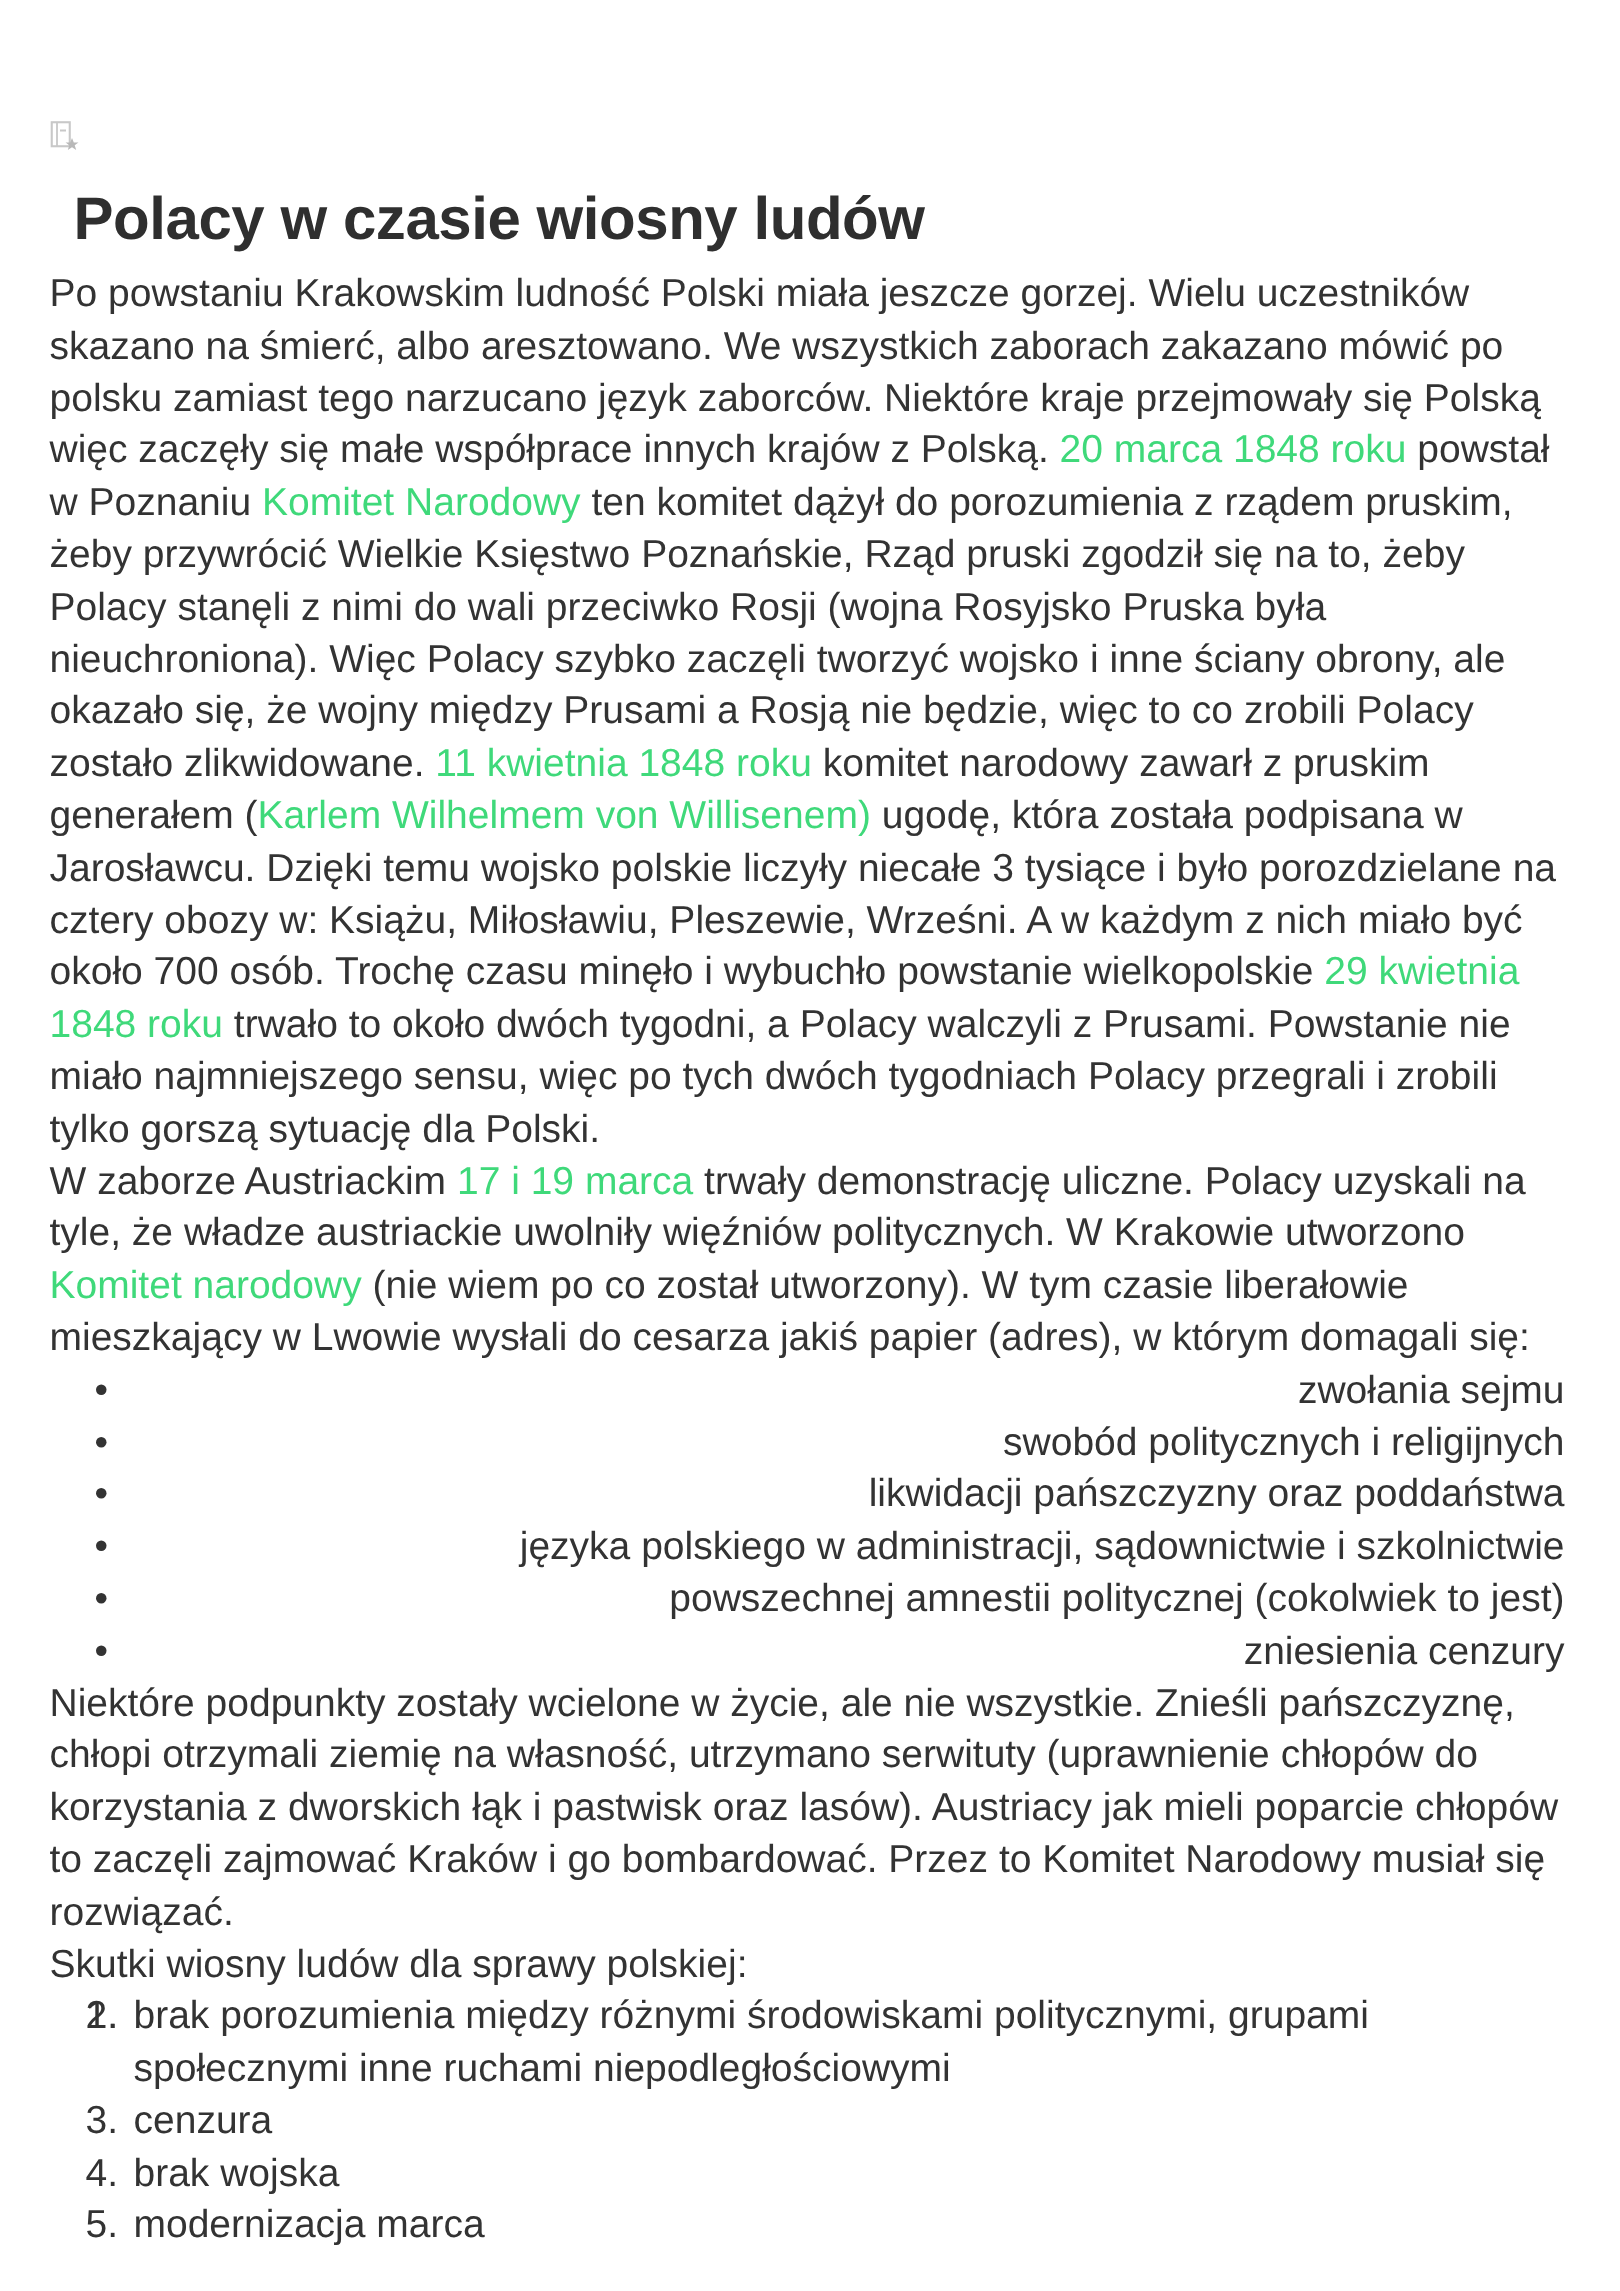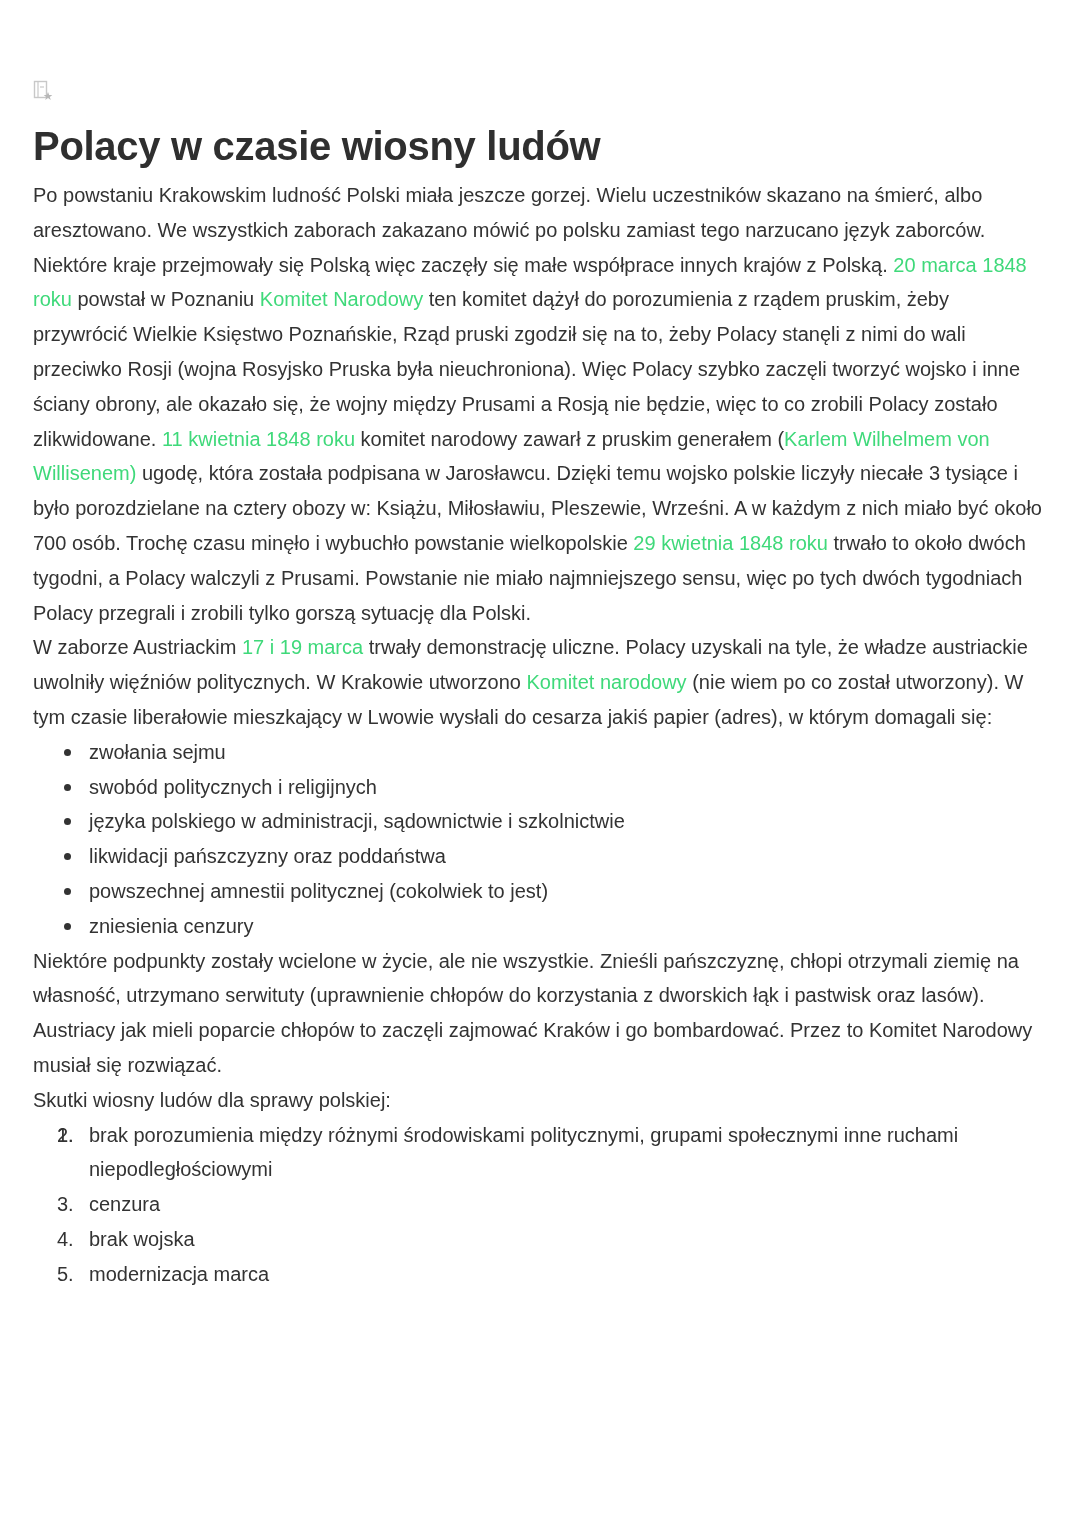--- a/index.html
+++ b/index.html
@@ -25,41 +25,42 @@
       height: 26px;
       display: flex;
       align-items: center;
     }
     .doc-icon {
       width: 20px;
       height: 22px;
       display: inline-block;
     }
     .title {
-      margin: 16px 0 6px 0;
+      margin: 16px 0 6px 16px;
       font-size: 40px;
       font-weight: bold;
       line-height: 52px;
       color: #2f2f2f;
       letter-spacing: -0.3px;
     }
     .body-text {
-      font-size: 20px;
+      font-size: 26px;
       line-height: 34.8px;
       color: #333333;
     }
     .para { margin: 0; }
     .hl { color: #3fd97a; }
     ul.bullets {
       margin: 0;
       padding-left: 56px;
       list-style: none;
     }
     ul.bullets li {
       position: relative;
+      text-align: right;
     }
     ul.bullets li::before {
       content: "";
       position: absolute;
       left: -25px;
       top: 14px;
       width: 7px;
       height: 7px;
       border-radius: 50%;
       background: #333333;
@@ -97,22 +98,22 @@
   <h1 class="title">Polacy w czasie wiosny ludów</h1>
 
   <div class="body-text">
     <p class="para"><span>Po powstaniu Krakowskim ludność Polski miała jeszcze gorzej. Wielu uczestników skazano na śmierć, albo aresztowano. We wszystkich zaborach zakazano mówić po polsku zamiast tego narzucano język zaborców. Niektóre kraje przejmowały się Polską więc zaczęły się małe współprace innych krajów z Polską. </span><span class="hl">20 marca 1848 roku</span><span> powstał w Poznaniu </span><span class="hl">Komitet Narodowy</span><span> ten komitet dążył do porozumienia z rządem pruskim, żeby przywrócić Wielkie Księstwo Poznańskie, Rząd pruski zgodził się na to, żeby Polacy stanęli z nimi do wali przeciwko Rosji (wojna Rosyjsko Pruska była nieuchroniona). Więc Polacy szybko zaczęli tworzyć wojsko i inne ściany obrony, ale okazało się, że wojny między Prusami a Rosją nie będzie, więc to co zrobili Polacy zostało zlikwidowane. </span><span class="hl">11 kwietnia 1848 roku</span><span> komitet narodowy zawarł z pruskim generałem (</span><span class="hl">Karlem Wilhelmem von Willisenem)</span><span> ugodę, która została podpisana w Jarosławcu. Dzięki temu wojsko polskie liczyły niecałe 3 tysiące i było porozdzielane na cztery obozy w: Książu, Miłosławiu, Pleszewie, Wrześni. A w każdym z nich miało być około 700 osób. Trochę czasu minęło i wybuchło powstanie wielkopolskie </span><span class="hl">29 kwietnia 1848 roku</span><span> trwało to około dwóch tygodni, a Polacy walczyli z Prusami. Powstanie nie miało najmniejszego sensu, więc po tych dwóch tygodniach Polacy przegrali i zrobili tylko gorszą sytuację dla Polski.</span></p>
 
     <p class="para"><span>W zaborze Austriackim </span><span class="hl">17 i 19 marca</span><span> trwały demonstrację uliczne. Polacy uzyskali na tyle, że władze austriackie uwolniły więźniów politycznych. W Krakowie utworzono </span><span class="hl">Komitet narodowy</span><span> (nie wiem po co został utworzony). W tym czasie liberałowie mieszkający w Lwowie wysłali do cesarza jakiś papier (adres), w którym domagali się:</span></p>
 
     <ul class="bullets">
       <li>zwołania sejmu</li>
       <li>swobód politycznych i religijnych</li>
+      <li>likwidacji pańszczyzny oraz poddaństwa</li>
       <li>języka polskiego w administracji, sądownictwie i szkolnictwie</li>
-      <li>likwidacji pańszczyzny oraz poddaństwa</li>
       <li>powszechnej amnestii politycznej (cokolwiek to jest)</li>
       <li>zniesienia cenzury</li>
     </ul>
 
     <p class="para">Niektóre podpunkty zostały wcielone w życie, ale nie wszystkie. Znieśli pańszczyznę, chłopi otrzymali ziemię na własność, utrzymano serwituty (uprawnienie chłopów do korzystania z dworskich łąk i pastwisk oraz lasów). Austriacy jak mieli poparcie chłopów to zaczęli zajmować Kraków i go bombardować. Przez to Komitet Narodowy musiał się rozwiązać.</p>
     <p class="para">Skutki wiosny ludów dla sprawy polskiej:</p>
 
     <ol class="numbers">
       <li><span class="num">1.</span></li>
       <li><span class="num">2.</span><span>brak porozumienia między różnymi środowiskami politycznymi, grupami społecznymi inne ruchami niepodległościowymi</span></li>

